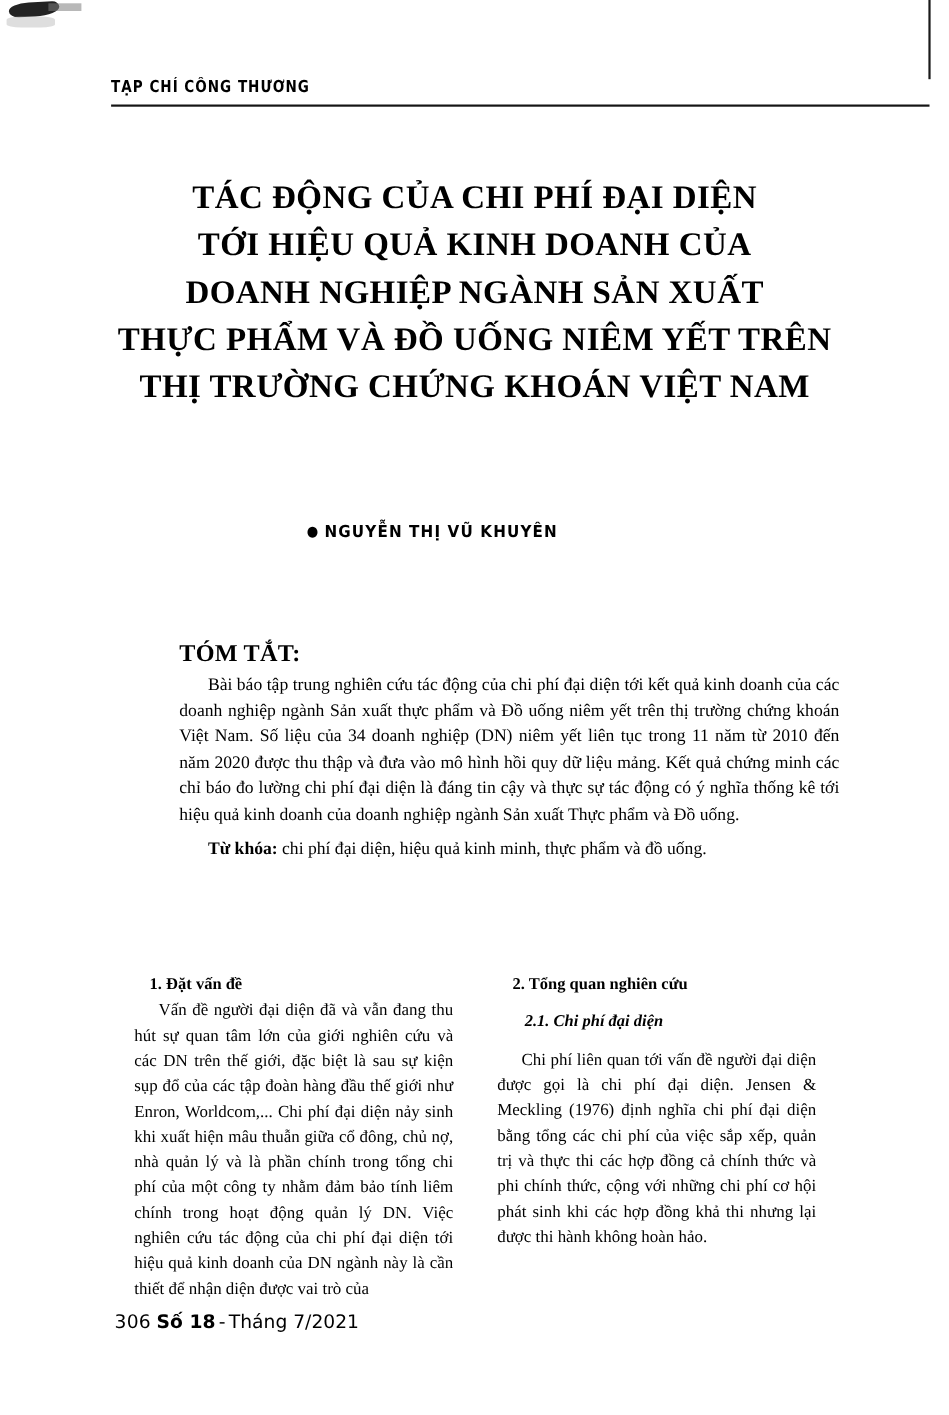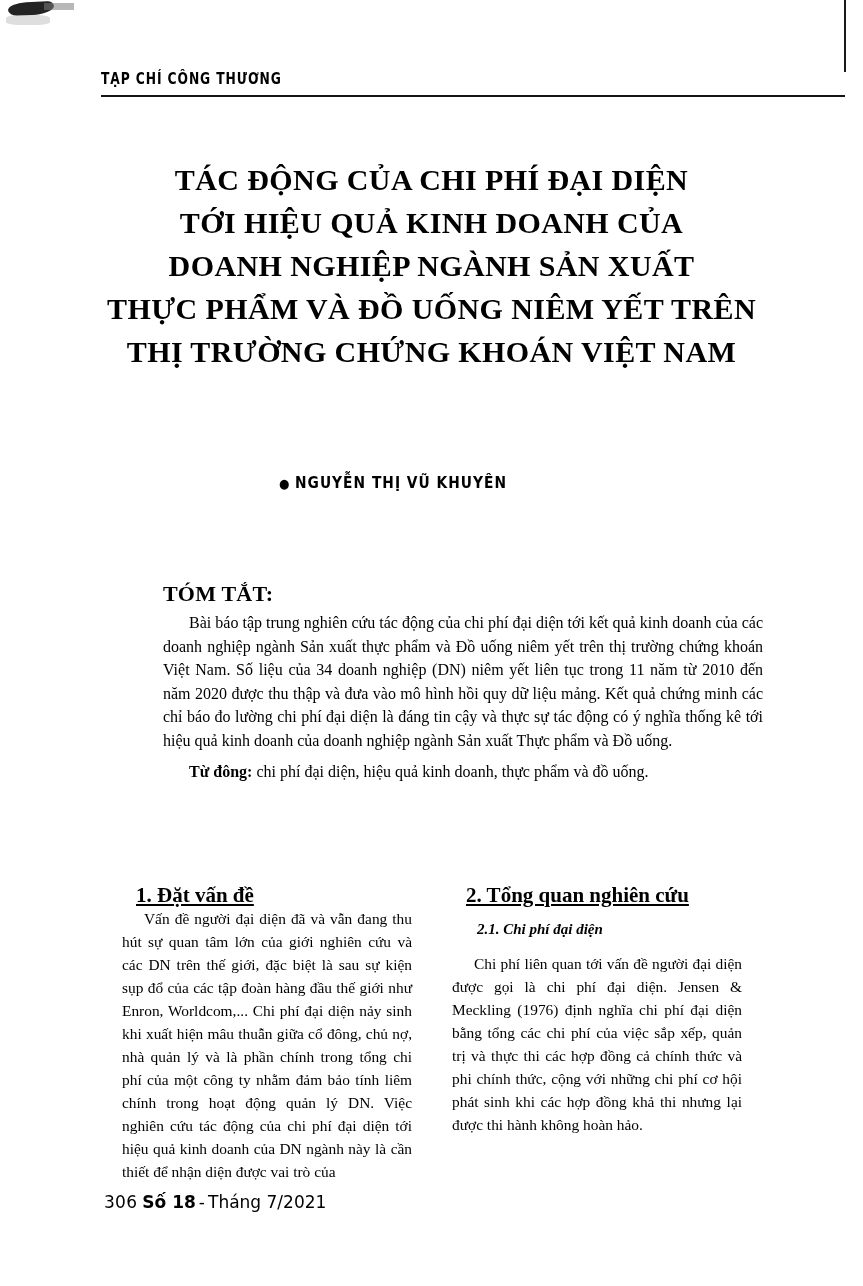--- a/index.html
+++ b/index.html
@@ -159,25 +159,24 @@
     top: 884px;
     width: 620px;
     display: flex;
     gap: 40px;
   }
   .col {
     width: 290px;
   }
   .sec-heading {
     font-weight: bold;
-    font-size: 21px;
+    font-size: 15px;
     line-height: 23px;
     text-indent: 14px;
     margin: 0;
-    text-decoration: underline;
   }
   .sec-subheading {
     font-weight: bold;
     font-style: italic;
     font-size: 15px;
     line-height: 23px;
     text-indent: 14px;
     margin: 11px;
   }
   .para {
@@ -227,21 +226,21 @@
 
   <div class="byline">
     <span class="byline-inner">
       <span class="byline-bullet">●</span><span>NGUYỄN THỊ VŨ KHUYÊN</span>
     </span>
   </div>
 
   <div class="abstract">
     <div class="abstract-heading">TÓM TẮT:</div>
     <p class="abstract-body">Bài báo tập trung nghiên cứu tác động của chi phí đại diện tới kết quả kinh doanh của các doanh nghiệp ngành Sản xuất thực phẩm và Đồ uống niêm yết trên thị trường chứng khoán Việt Nam. Số liệu của 34 doanh nghiệp (DN) niêm yết liên tục trong 11 năm từ 2010 đến năm 2020 được thu thập và đưa vào mô hình hồi quy dữ liệu mảng. Kết quả chứng minh các chỉ báo đo lường chi phí đại diện là đáng tin cậy và thực sự tác động có ý nghĩa thống kê tới hiệu quả kinh doanh của doanh nghiệp ngành Sản xuất Thực phẩm và Đồ uống.</p>
-    <p class="keywords"><b>Từ đông:</b> <span>chi phí đại diện, hiệu quả kinh doanh, thực phẩm và đồ uống.</span></p>
+    <p class="keywords"><b>Từ khóa:</b> <span>chi phí đại diện, hiệu quả kinh minh, thực phẩm và đồ uống.</span></p>
   </div>
 
   <div class="columns">
     <div class="col">
       <p class="sec-heading">1. Đặt vấn đề</p>
       <p class="para">Vấn đề người đại diện đã và vẫn đang thu hút sự quan tâm lớn của giới nghiên cứu và các DN trên thế giới, đặc biệt là sau sự kiện sụp đổ của các tập đoàn hàng đầu thế giới như Enron, Worldcom,... Chi phí đại diện nảy sinh khi xuất hiện mâu thuẫn giữa cổ đông, chủ nợ, nhà quản lý và là phần chính trong tổng chi phí của một công ty nhằm đảm bảo tính liêm chính trong hoạt động quản lý DN. Việc nghiên cứu tác động của chi phí đại diện tới hiệu quả kinh doanh của DN ngành này là cần thiết để nhận diện được vai trò của</p>
     </div>
     <div class="col">
       <p class="sec-heading">2. Tổng quan nghiên cứu</p>
       <p class="sec-subheading">2.1. Chi phí đại diện</p>

